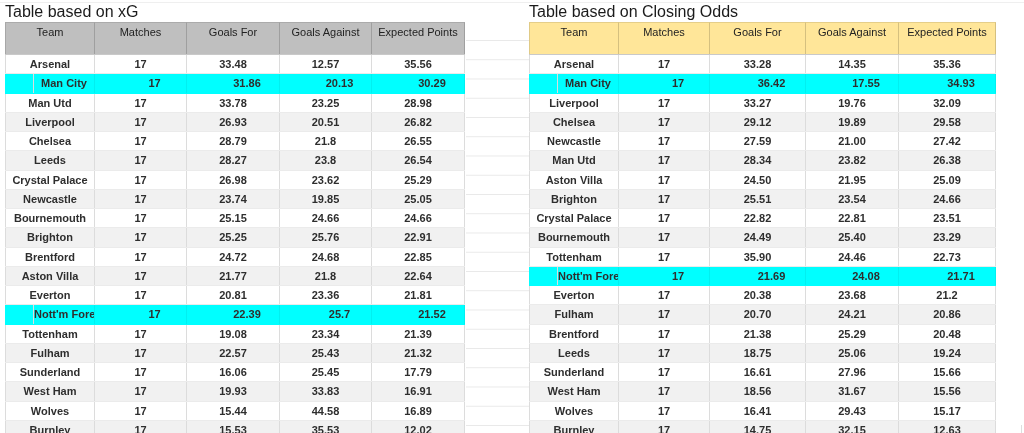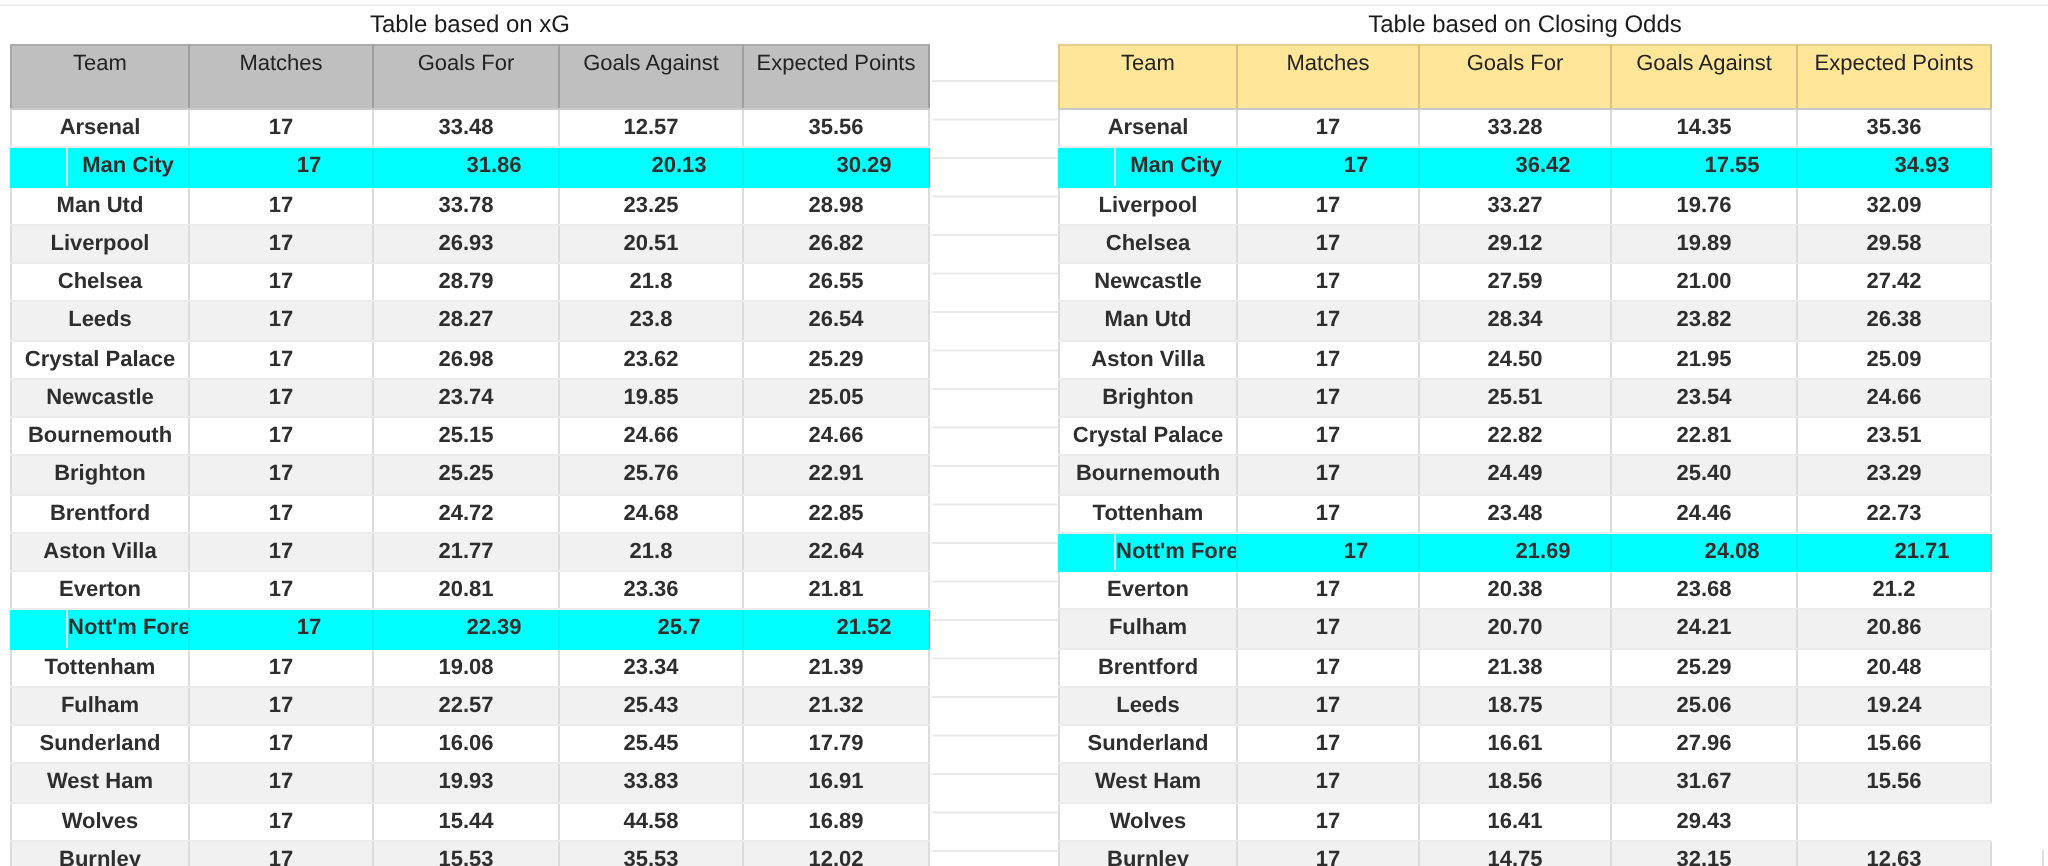--- a/index.html
+++ b/index.html
@@ -10,22 +10,21 @@
     color:#2e2e2e;
     position:relative;
     overflow:hidden;
   }
   .tbl { position:absolute; top:2px; }
   #t0 { left:5px;   width:460px; }
   #t1 { left:529px; width:467px; }
 
   .tbl-title {
     height:20px; line-height:20px;
-    text-align:center;
-    font-size:12px; color:#1b1b1b;
+    font-size:16px; color:#1b1b1b;
     white-space:nowrap;
   }
   .thead { display:grid; height:32px; }
   #t0 .thead, #t0 .trow { grid-template-columns:90px 92px 93px 92px 93px; }
   #t1 .thead, #t1 .trow { grid-template-columns:90px 91px 96px 93px 97px; }
 
   .hcell {
     font-size:11px; line-height:18px; text-align:center;
     border-right:1px solid rgba(0,0,0,0.16);
     border-top:1px solid rgba(0,0,0,0.10);
@@ -322,21 +321,21 @@
       <div class="trow alt">
         <div class="cell">Bournemouth</div>
         <div class="cell">17</div>
         <div class="cell">24.49</div>
         <div class="cell">25.40</div>
         <div class="cell">23.29</div>
       </div>
       <div class="trow">
         <div class="cell">Tottenham</div>
         <div class="cell">17</div>
-        <div class="cell">23.48</div>
+        <div class="cell">35.90</div>
         <div class="cell">24.46</div>
         <div class="cell">22.73</div>
       </div>
       <div class="trow hl">
         <div class="cell">Nott'm Forest</div>
         <div class="cell">17</div>
         <div class="cell">21.69</div>
         <div class="cell">24.08</div>
         <div class="cell">21.71</div>
       </div>
@@ -380,20 +379,21 @@
         <div class="cell">17</div>
         <div class="cell">18.56</div>
         <div class="cell">31.67</div>
         <div class="cell">15.56</div>
       </div>
       <div class="trow">
         <div class="cell">Wolves</div>
         <div class="cell">17</div>
         <div class="cell">16.41</div>
         <div class="cell">29.43</div>
+        <div class="cell">15.17</div>
       </div>
       <div class="trow alt">
         <div class="cell">Burnley</div>
         <div class="cell">17</div>
         <div class="cell">14.75</div>
         <div class="cell">32.15</div>
         <div class="cell">12.63</div>
       </div>
     </div>
 </div>

